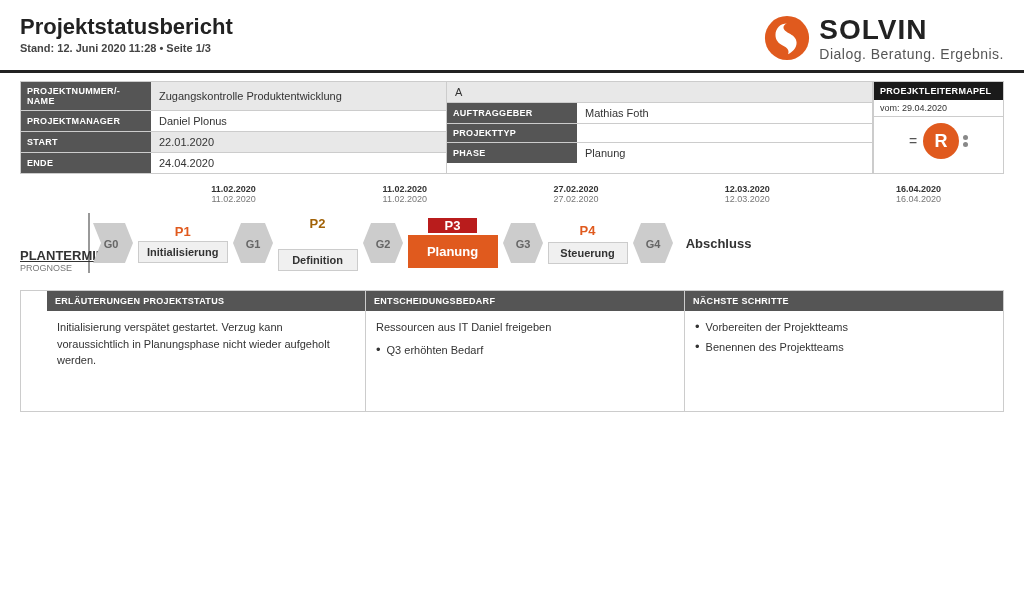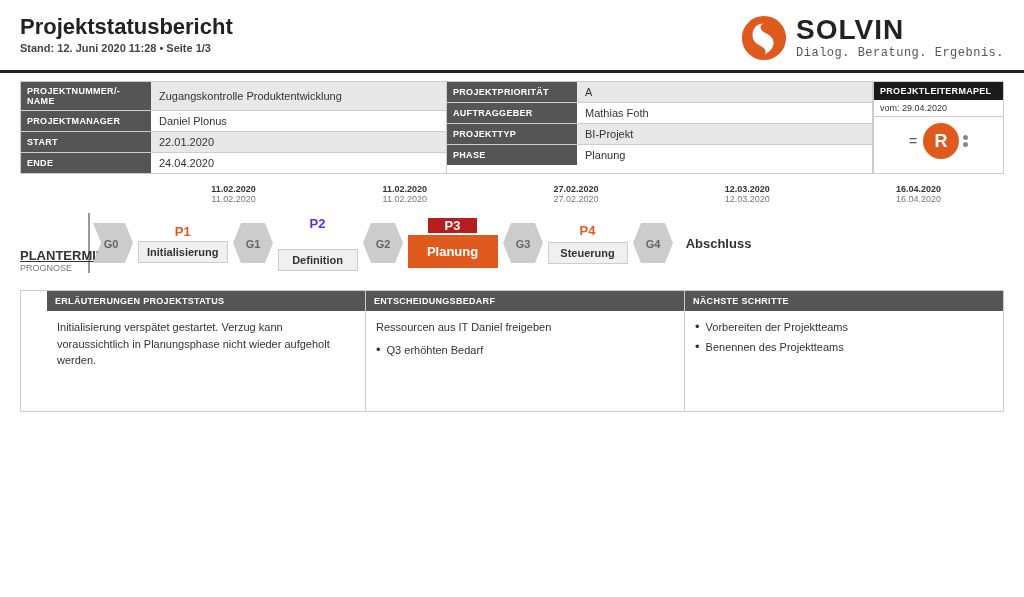--- a/index.html
+++ b/index.html
@@ -27,43 +27,42 @@
     .header-left .subtitle {
       font-size: 11px;
       color: #444;
       margin-top: 2px;
     }
     .header-left .subtitle span {
       font-weight: bold;
     }
     .logo-area {
       display: flex;
-      align-items: flex-start;
+      align-items: flex-end;
       gap: 8px;
     }
     .logo-icon {
       width: 48px;
       height: 48px;
     }
     .logo-text {
       display: flex;
       flex-direction: column;
       align-items: flex-start;
     }
     .logo-text .solvin {
       font-size: 28px;
       font-weight: bold;
       color: #222;
       letter-spacing: 1px;
     }
     .logo-text .tagline {
-      font-size: 12px;
+      font-size: 14px;
       color: #555;
       letter-spacing: 0.5px;
-      font-family: Liberation Mono, monospace;
     }
     .divider-dark {
       border-top: 3px solid #222;
       margin: 0;
     }
 
     
     .info-section {
       display: flex;
       margin: 8px 20px;
@@ -269,30 +268,28 @@
       <div class="info-value gray">22.01.2020</div>
     </div>
     <div class="info-row">
       <div class="info-label">ENDE</div>
       <div class="info-value">24.04.2020</div>
     </div>
   </div>
 
   <div class="info-col">
     <div class="info-row">
-      <div class="info-label">PROJEKTPRIORITÄT</div>
       <div class="info-value gray">A</div>
     </div>
     <div class="info-row">
       <div class="info-label">AUFTRAGGEBER</div>
       <div class="info-value">Mathias Foth</div>
     </div>
     <div class="info-row">
       <div class="info-label">PROJEKTTYP</div>
-      <div class="info-value gray">BI-Projekt</div>
     </div>
     <div class="info-row">
       <div class="info-label">PHASE</div>
       <div class="info-value">Planung</div>
     </div>
   </div>
 
   <div class="pm-col">
     <div class="pm-header">PROEJKTLEITERMAPEL</div>
     <div class="pm-date">vom: 29.04.2020</div>
@@ -355,21 +352,21 @@
     </div>
 
     <div style="display:flex;flex-direction:column;align-items:center;margin:0 3px;">
       <svg width="40" height="40" viewBox="0 0 40 40">
         <polygon points="0,20 8,0 32,0 40,20 32,40 8,40" fill="#ccc"></polygon>
         <text x="20" y="25" text-anchor="middle" font-size="11" font-weight="bold" fill="#666">G1</text>
       </svg>
     </div>
 
     <div style="display:flex;flex-direction:column;align-items:center;margin:0 2px;min-width:80px;">
-      <div style="font-size:13px;font-weight:bold;color:#6d28d9;margin-bottom:18px;">P2</div>
+      <div style="font-size:13px;font-weight:bold;color:#a16207;margin-bottom:18px;">P2</div>
       <div style="background:#f0f0f0;border:1px solid #ccc;min-width:80px;padding:4px 8px;text-align:center;font-size:11px;font-weight:bold;color:#333;">Definition</div>
     </div>
 
     <div style="display:flex;flex-direction:column;align-items:center;margin:0 3px;">
       <svg width="40" height="40" viewBox="0 0 40 40">
         <polygon points="0,20 8,0 32,0 40,20 32,40 8,40" fill="#ccc"></polygon>
         <text x="20" y="25" text-anchor="middle" font-size="11" font-weight="bold" fill="#666">G2</text>
       </svg>
     </div>
 

